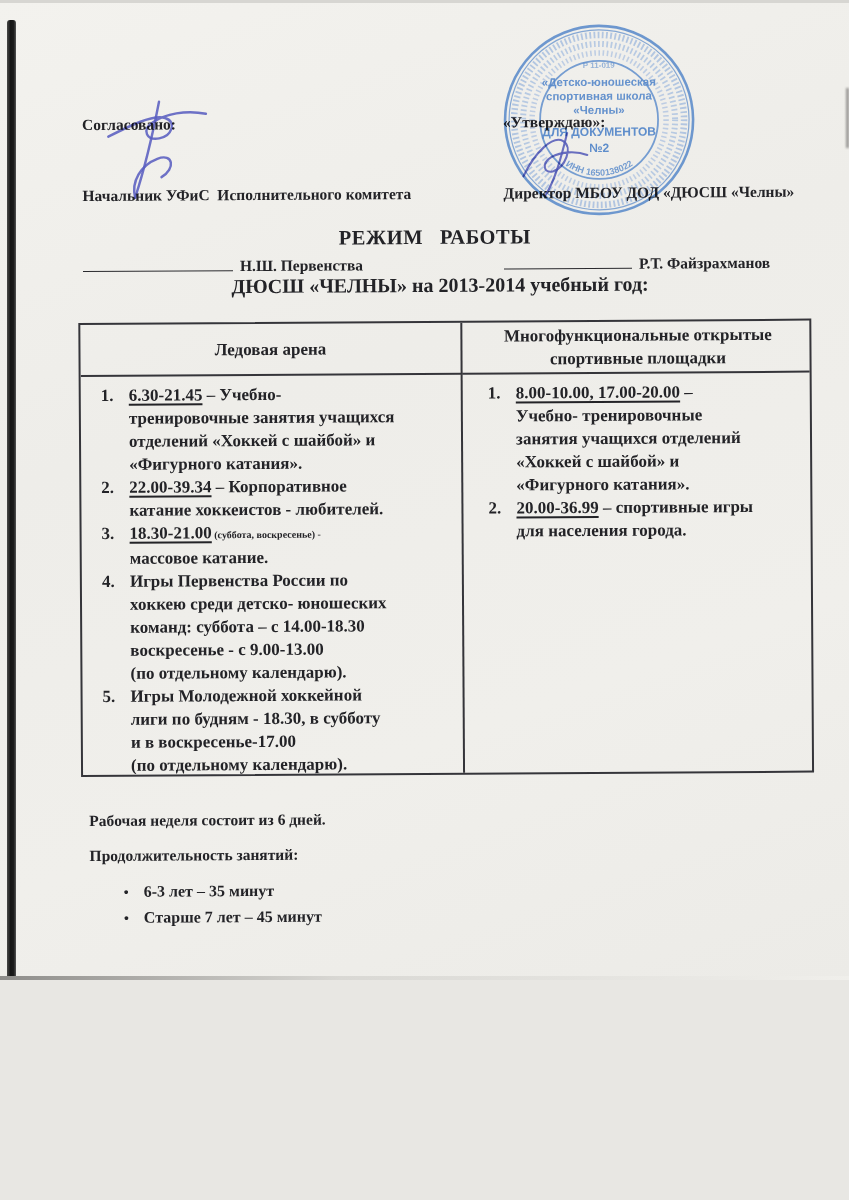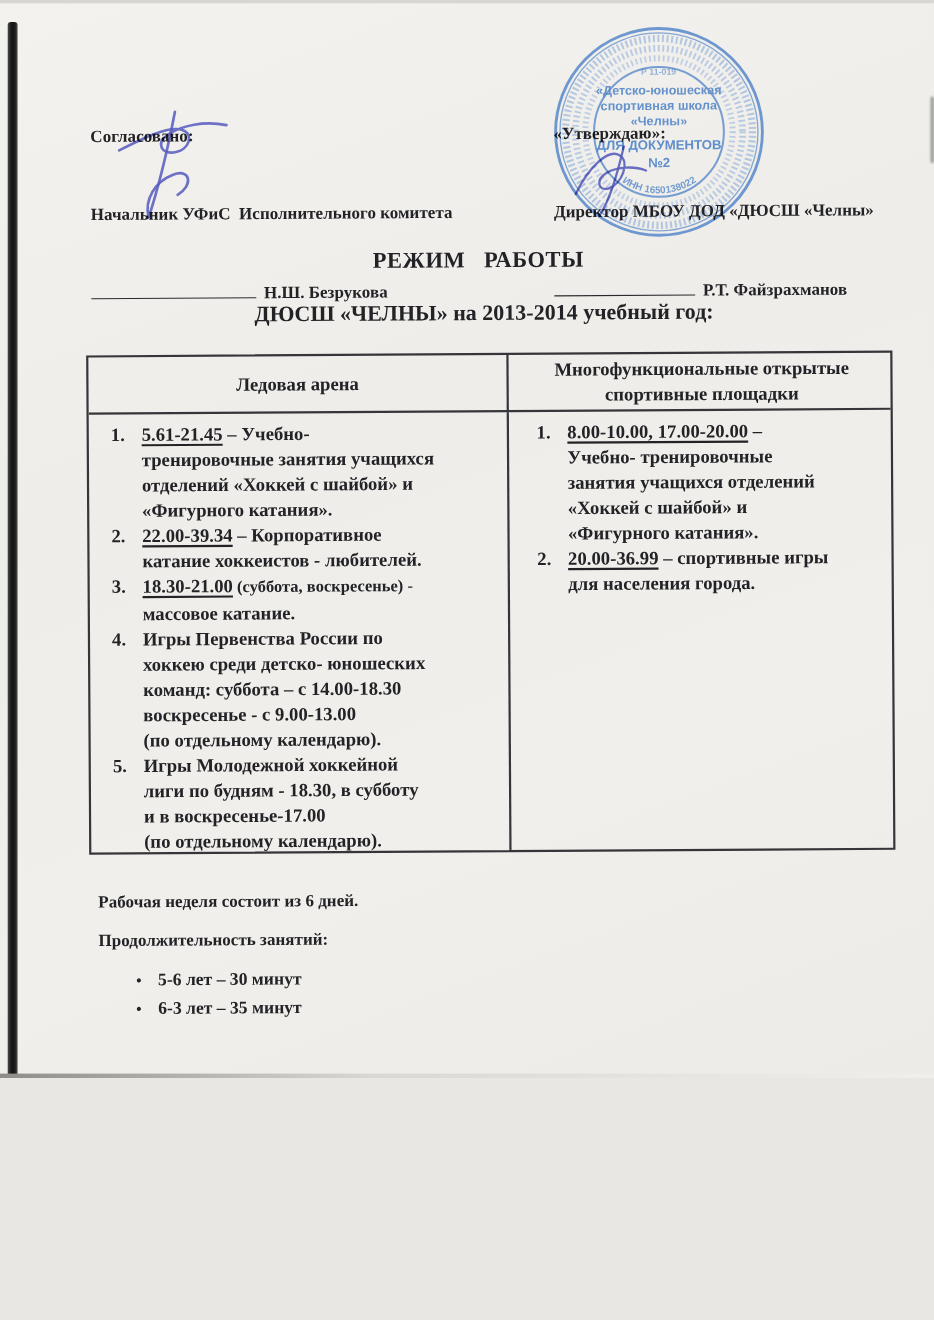--- a/index.html
+++ b/index.html
@@ -42,21 +42,21 @@
   .th{display:flex;align-items:center;justify-content:center;text-align:center;
       font-size:17px;line-height:23px;border-bottom:2px solid #35353a;padding:0 14px;}
   .thl{border-right:2px solid #35353a;}
   .cell{margin:0;padding:7px 6px 0 20px;list-style:none;font-size:17px;line-height:23px;}
   .cl{border-right:2px solid #35353a;}
   .cr{padding-left:25px;}
   .cell li{display:flex;}
   .num{width:28px;flex:none;}
   .itx{flex:1;white-space:pre-line;}
   .u{text-decoration:underline;text-decoration-thickness:1.6px;text-underline-offset:2.5px;}
-  .note{font-size:15px;}
+  .note{font-size:10px;}
 
   .note1{position:absolute;left:88px;top:810px;font-size:15.5px;}
   .note2{position:absolute;left:88px;top:845px;font-size:15.5px;}
   .durations{position:absolute;left:122px;top:878px;margin:0;padding:0;list-style:none;
              font-size:16px;line-height:24.5px;}
   .durations li{display:flex;align-items:baseline;}
   .durations li::before{content:"•";margin-right:15px;font-size:14px;}
 
   .footer-label{position:absolute;left:105px;top:1030px;font-size:17px;}
   .footer-name{position:absolute;left:576px;top:1030px;font-size:17px;}
@@ -102,21 +102,21 @@
     <svg class="sig sig-stamp" width="115" height="80" viewBox="0 0 115 80">
       <path d="M8,55 C20,30 38,14 48,20 C58,26 50,46 38,50 C28,53 26,42 36,36 C46,30 62,30 72,34"></path>
       <path d="M52,12 C46,36 40,58 30,74"></path>
     </svg>
 
     <div class="hdr hdr-left">
       <div>Согласовано:</div>
       <div>Начальник УФиС  Исполнительного комитета</div>
       <div class="sigrow">
         <span class="sigline w1"></span>
-        <span>Н.Ш. Безрукова</span>
+        <span>Н.Ш. Первенства</span>
       </div>
     </div>
 
     <div class="hdr hdr-right">
       <div>«Утверждаю»:</div>
       <div>Директор МБОУ ДОД «ДЮСШ «Челны»</div>
       <div class="sigrow">
         <span class="sigline w2"></span>
         <span>Р.Т. Файзрахманов</span>
       </div>
@@ -124,21 +124,21 @@
 
     <div class="title">РЕЖИМ   РАБОТЫ</div>
     <div class="subtitle">ДЮСШ «ЧЕЛНЫ» на 2013-2014 учебный год:</div>
 
     <div class="tbl">
       <div class="th thl">Ледовая арена</div>
       <div class="th thr">Многофункциональные открытые спортивные площадки</div>
       <ol class="cell cl">
           <li>
             <span class="num">1.</span>
-            <span class="itx"><span class="u">5.61-21.45</span><span> –  Учебно-
+            <span class="itx"><span class="u">6.30-21.45</span><span> –  Учебно-
 тренировочные занятия учащихся
 отделений «Хоккей с шайбой» и
 «Фигурного катания».</span></span>
           </li>
           <li>
             <span class="num">2.</span>
             <span class="itx"><span class="u">22.00-39.34</span><span> – Корпоративное
 катание хоккеистов - любителей.</span></span>
           </li>
           <li>
@@ -175,22 +175,22 @@
             <span class="num">2.</span>
             <span class="itx"><span class="u">20.00-36.99</span><span> – спортивные игры
 для населения города.</span></span>
           </li>
         </ol>
     </div>
 
     <div class="note1">Рабочая неделя состоит из 6 дней.</div>
     <div class="note2">Продолжительность занятий:</div>
     <ul class="durations">
-        <li>5-6 лет – 30 минут</li>
         <li>6-3 лет – 35 минут</li>
+        <li>Старше 7 лет – 45 минут</li>
       </ul>
 
     <div class="footer-label">Зам. директора по УП:</div>
     <svg class="sig sig-bottom" width="125" height="118" viewBox="0 0 125 118">
       <path d="M30,92 C18,78 22,44 38,24 C52,8 66,10 62,28 C58,44 44,58 40,74 C36,90 48,96 60,84 C72,72 78,52 74,36"></path>
       <path d="M74,36 C70,18 84,6 98,10 C112,14 108,30 96,34"></path>
       <path d="M58,20 C54,48 50,80 44,108"></path>
     </svg>
     <div class="footer-name">А.В. Шевяхов</div>
 

